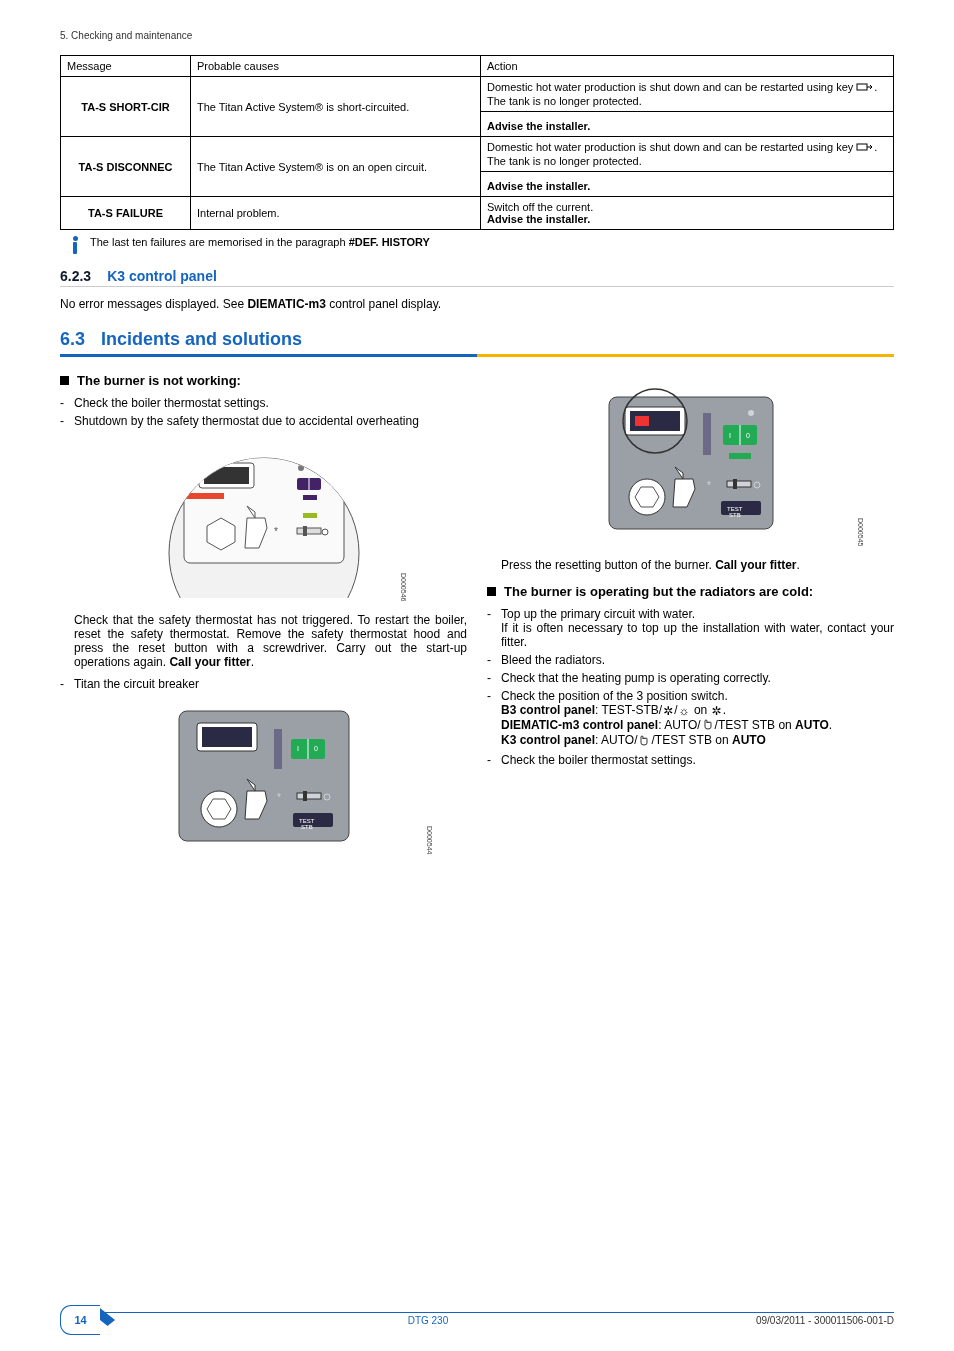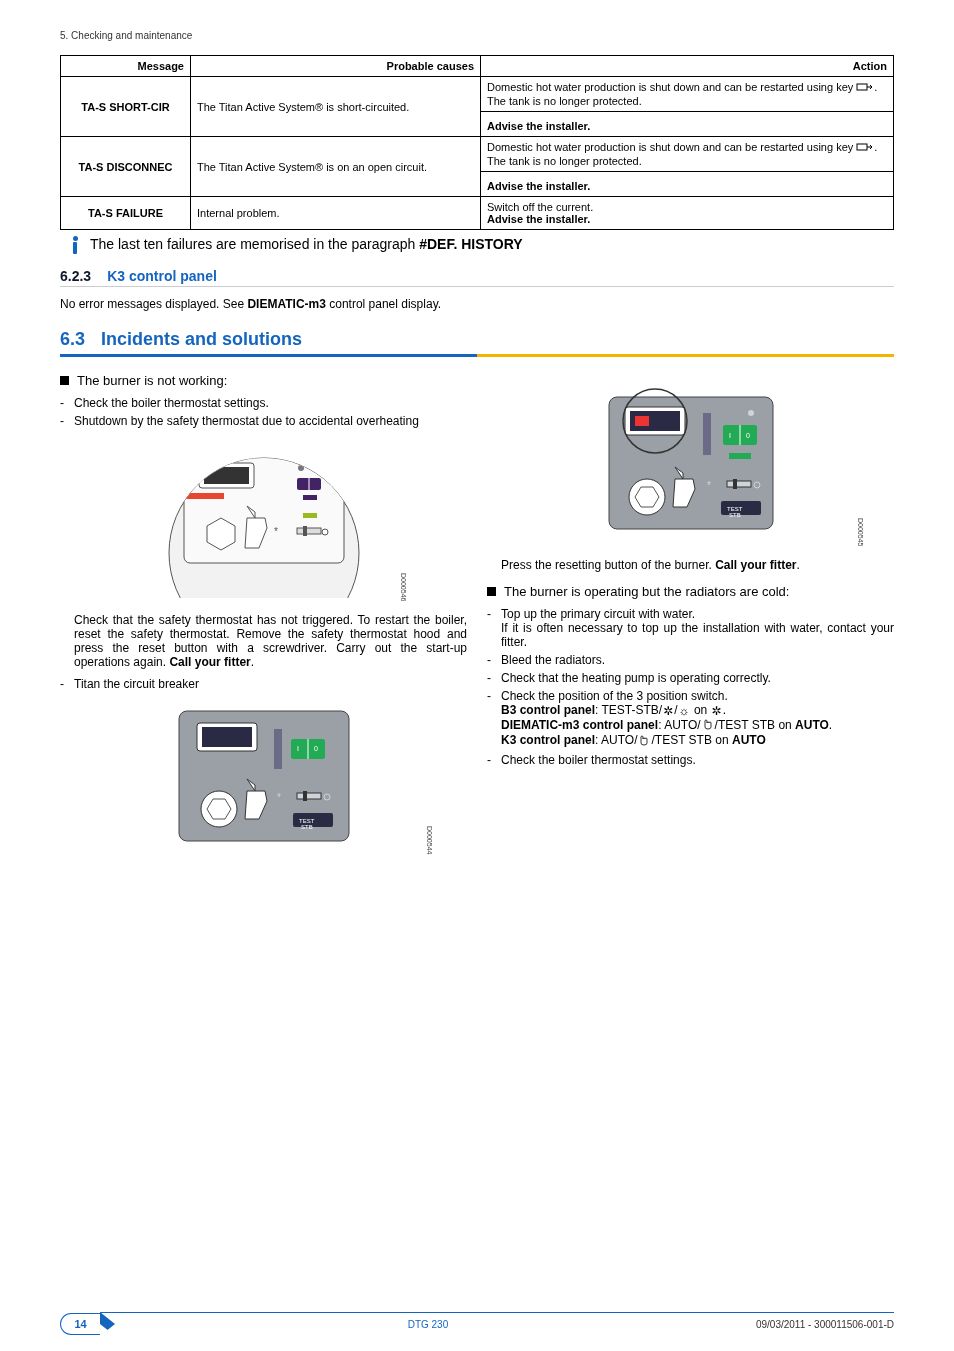--- a/index.html
+++ b/index.html
@@ -24,35 +24,35 @@
     border-collapse: collapse;
     margin-bottom: 6px;
   }
   table.msg-table th, table.msg-table td {
     border: 1px solid #000;
     padding: 4px 6px;
     font-size: 11px;
     vertical-align: middle;
   }
   table.msg-table th {
-    font-weight: bold;
-    text-align: right;
+    font-weight: normal;
+    text-align: left;
   }
   table.msg-table td.msg-col {
     font-weight: bold;
     text-align: center;
     width: 130px;
   }
   table.msg-table td.cause-col { width: 290px; }
   .advise { font-weight: bold; margin-top: 4px; display:block;}
   .info-row { display:flex; align-items:flex-start; gap:10px; margin:4px 0 14px 10px;}
   .info-icon-blue { width:10px; flex-shrink:0; display:flex; flex-direction:column; align-items:center;}
   .info-icon-blue .dot{width:5px;height:5px;background:#1565c0;border-radius:50%;margin-bottom:1px;}
   .info-icon-blue .bar{width:4px;height:12px;background:#1565c0;border-radius:1px;}
-  .info-text { font-size: 14px; text-align: justify; max-width: 500px;}
+  .info-text { font-size: 11px; text-align: justify; max-width: 500px;}
   .section-num-blue {
     color: #0f172a;
     font-weight: bold;
     font-size: 14px;
   }
   .section-title-row {
     display:flex;
     align-items:baseline;
     gap:16px;
     margin-top:10px;
@@ -63,36 +63,36 @@
   .hr-thick {
     height:3px; border:none;
     background: linear-gradient(to right,#1565c0 0%,#1565c0 50%,#f5b400 50%,#f5b400 100%);
     margin:4px 0 16px 0;
   }
   .body-para { font-size:12px; max-width:500px; text-align:justify; margin-bottom:8px;}
   .h2-blue { color:#1565c0; font-weight:bold; font-size:18px; display:flex; gap:16px; margin-top:18px;}
   .two-col { display:flex; gap:20px; margin-top:14px;}
   .col { width:50%; }
   .blk-sq { display:inline-block; width:9px; height:9px; background:#000; margin-right:8px; vertical-align:baseline;}
-  .col-heading { font-weight:normal; font-size:13px; margin-bottom:8px;}
+  .col-heading { font-weight:bold; font-size:13px; margin-bottom:8px;}
   ul.dash { list-style:none; padding:0; margin:0;}
   ul.dash > li { position:relative; padding-left:14px; margin-bottom:4px; font-size:12px; text-align:justify;}
   ul.dash > li:before { content:"-"; position:absolute; left:0;}
   .diagram-wrap { text-align:center; margin:10px 0 12px 0; position:relative;}
   .diagram-label { position:absolute; right:60px; bottom:0; font-size:7px; writing-mode:vertical-rl; color:#444;}
   svg.panel-svg { display:inline-block;}
   .key-icon { display:inline-block; vertical-align:middle;}
   .footer {
     position:absolute; left:0; right:0; bottom:16px;
     padding: 0 60px;
     display:flex; align-items:center; justify-content:space-between;
     font-size:10px;
   }
   .footer .pg-badge {
-    width:40px; height:22px; border:1px solid #1565c0; border-radius:11px 0 0 11px / 11px 0 0 11px;
+    width:40px; height:30px; border:1px solid #1565c0; border-radius:11px 0 0 11px / 11px 0 0 11px;
     border-right:none;
     display:flex; align-items:center; justify-content:center;
     color:#1565c0; font-weight:bold; font-size:11px;
     position:relative;
   }
   .footer .pg-badge:after{
     content:""; position:absolute; right:-14px; top:50%; width:0;height:0;
     border-top:11px solid transparent; border-bottom:11px solid transparent;
     border-left:14px solid #fff;
   }

